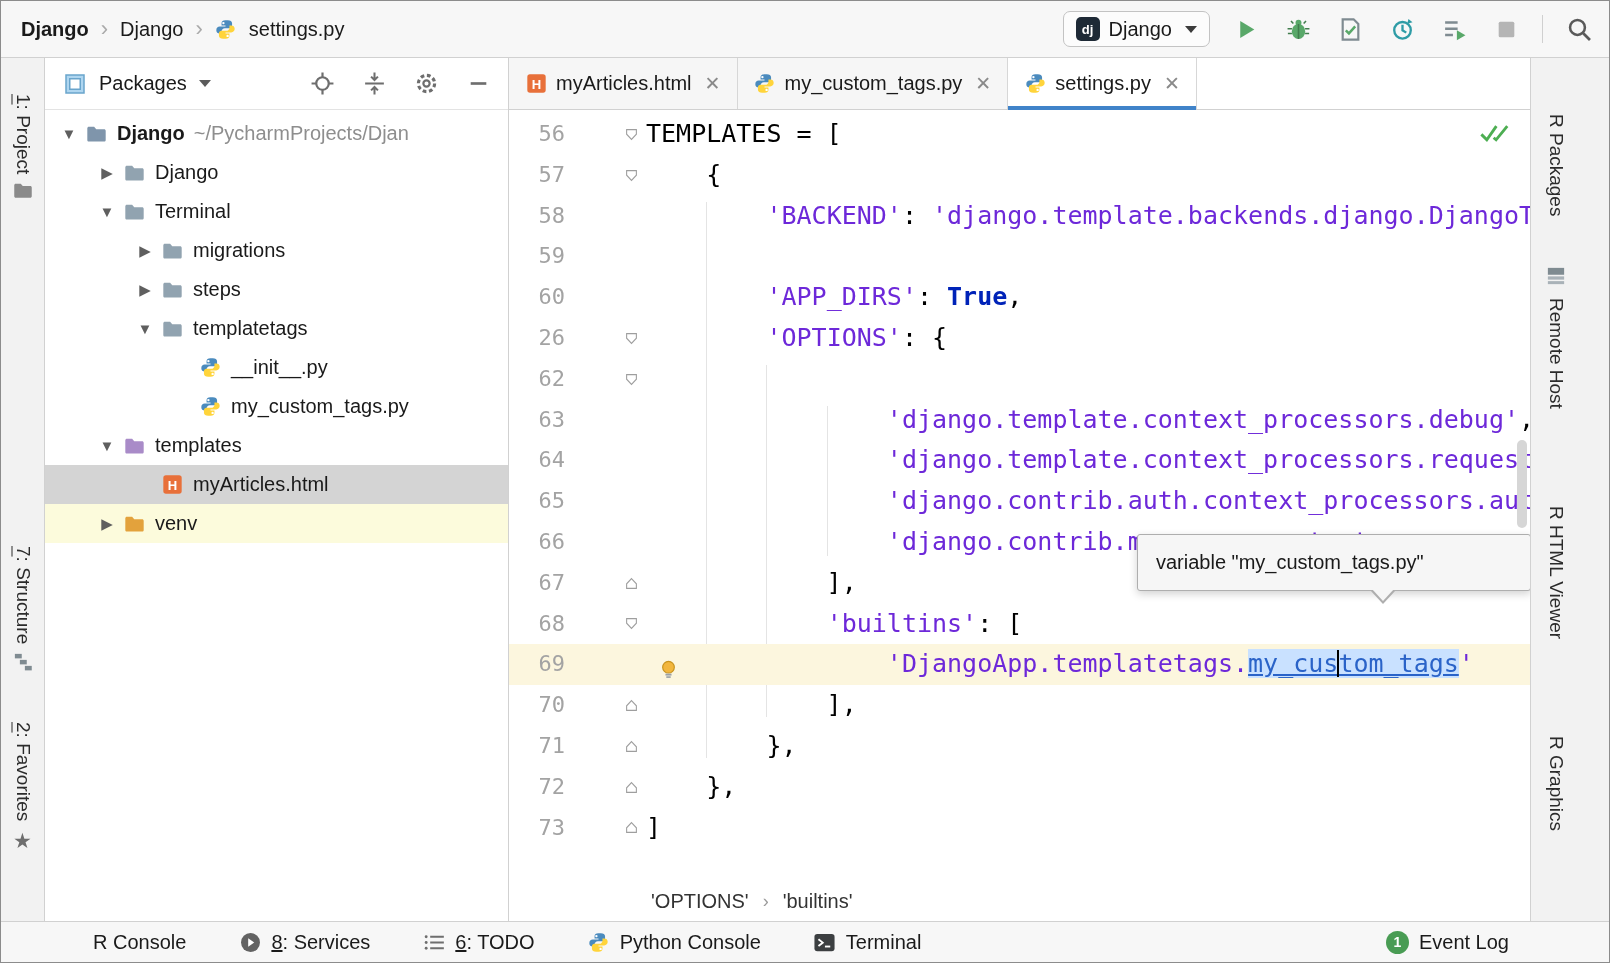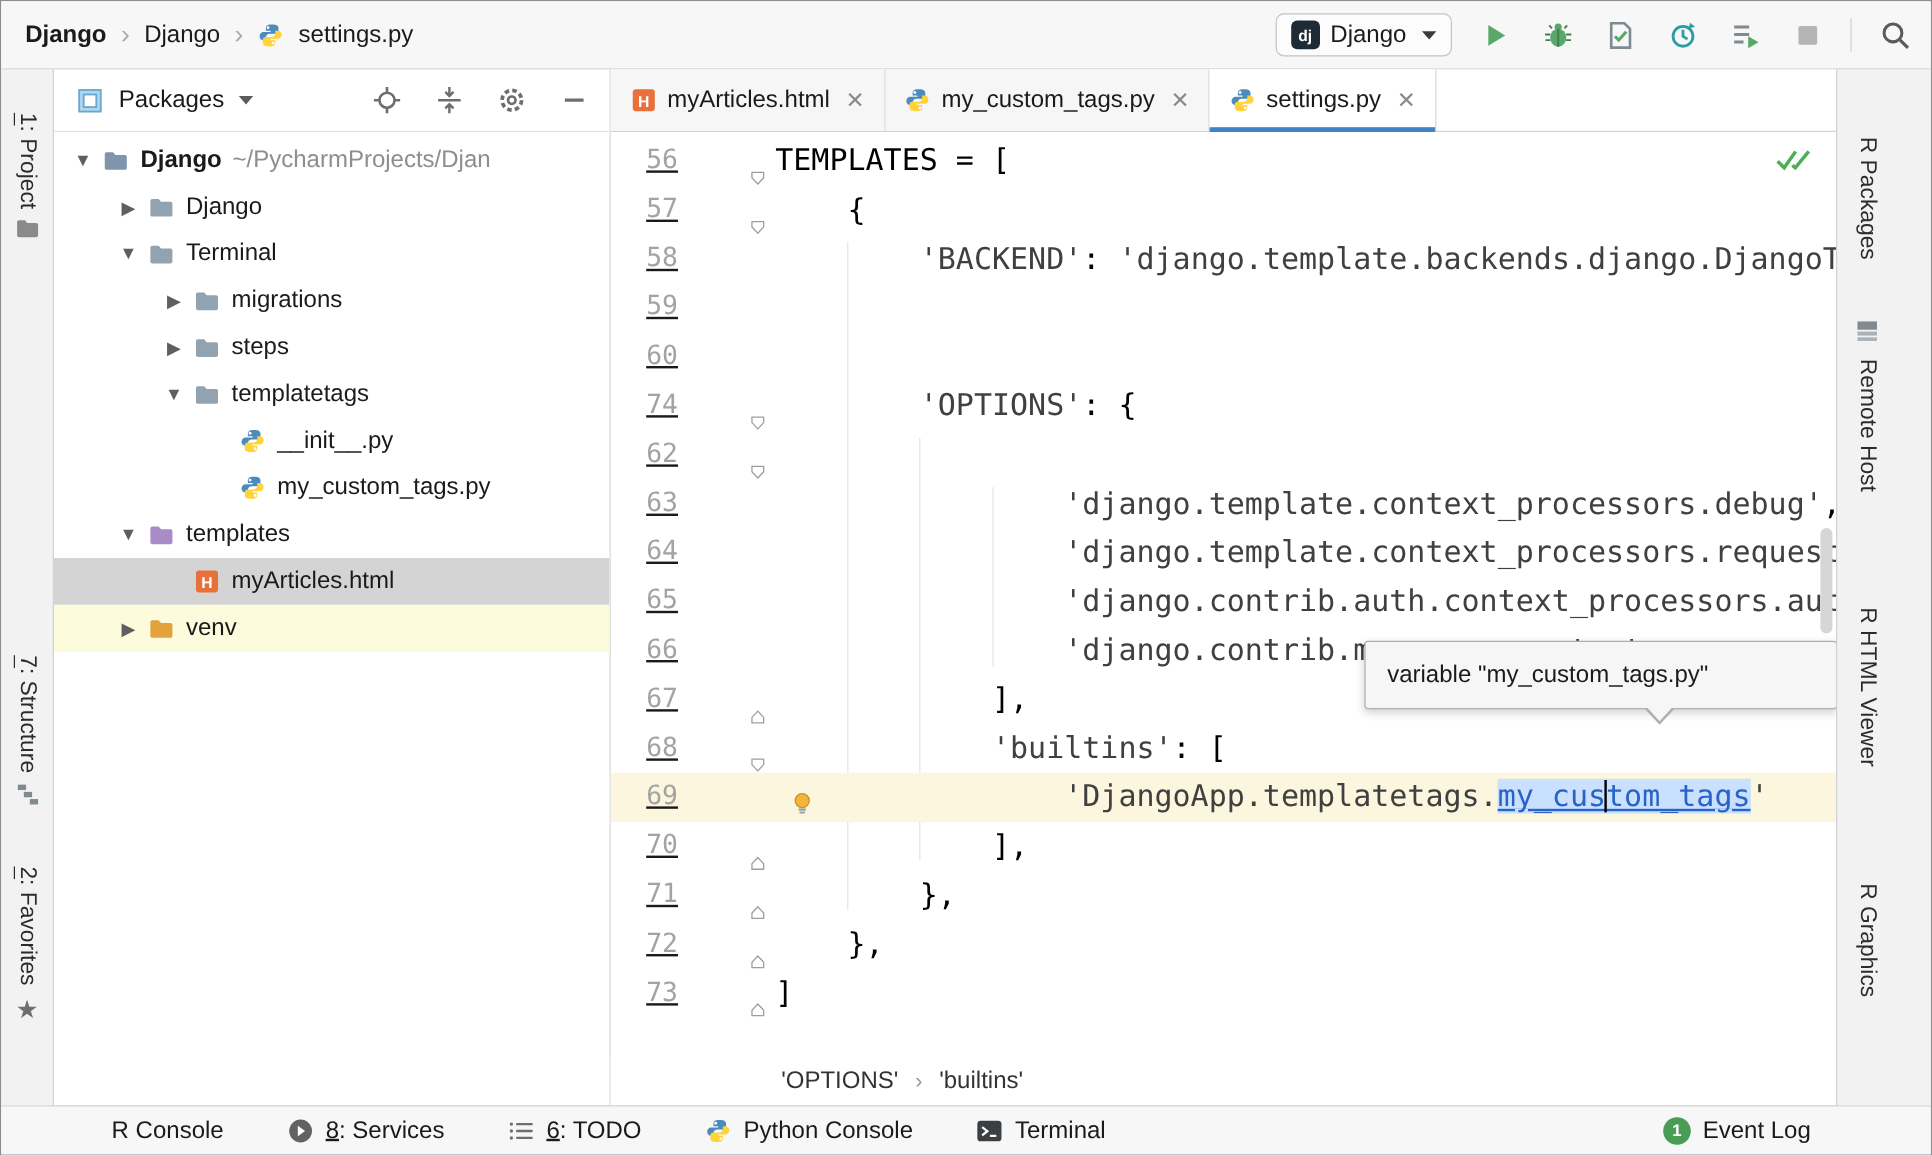--- a/index.html
+++ b/index.html
@@ -64,27 +64,27 @@
          border-right:1px solid #d7d7d7; position:relative; cursor:default; }
   .tab.active { background:#ffffff; }
   .tab.active::after { content:''; position:absolute; left:0; right:0; bottom:-1px; height:4px; background:#4083c9; }
   .tab-close { color:#8a8a8a; font-size:19px; margin-left:4px; }
 
   .code-area { flex:1; min-height:0; position:relative; overflow:hidden; }
   #code-rows { position:relative; padding-top:4px; }
   .code-row { display:flex; height:40.8px; line-height:40.8px; position:relative;
               font-family:"DejaVu Sans Mono", monospace; font-size:25px; }
   .code-row.current { background:#fcf6de; }
-  .gutter { width:137px; flex:none; display:flex; align-items:flex-end;text-decoration:underline; }
+  .gutter { width:137px; flex:none; display:flex; align-items:center; }
   .lnum { flex:0 0 56px; text-align:right; color:#a3a3a3; font-size:22px;
           font-family:"DejaVu Sans Mono", monospace; }
   .gspacer { flex:1; }
   .fold { flex:0 0 30px; display:flex; align-items:center; justify-content:center; }
   .code-text { white-space:pre; flex:1; overflow:hidden; color:#000; }
-  .tok-s { color:#404040; }
+  .tok-s { color:#6d28d9; }
   .tok-k { color:#0023b8; font-weight:bold; }
   .tok-L { color:#2a63c8; background:#c9e1ff; text-decoration:underline; }
   .caret { display:inline-block; width:2px; height:27px; background:#000; vertical-align:middle;
            margin:0 -1px; position:relative; top:-2px; }
   .bulb { position:absolute; left:150px; top:8px; }
 
   .iguide { position:absolute; width:1px; background:#e4e4e4; }
 
   .checks-ok { position:absolute; top:12px; right:20px; }
   .vscroll { position:absolute; right:3px; top:330px; width:10px; height:88px; background:#d6d6d6; border-radius:5px; }
@@ -437,24 +437,25 @@
                 <span class="gspacer"></span>
                 <span class="fold"></span>
               </div>
             </div>
             <div class="code-row">
               <div class="gutter">
                 <span class="lnum">60</span>
                 <span class="gspacer"></span>
                 <span class="fold"></span>
               </div>
-            </div>
-            <div class="code-row">
-              <div class="gutter">
-                <span class="lnum">74</span>
+              <div class="code-text"><span class="tok-p">        </span><span class="tok-s">'APP_DIRS'</span><span class="tok-p">: </span><span class="tok-k">True</span><span class="tok-p">,</span></div>
+            </div>
+            <div class="code-row">
+              <div class="gutter">
+                <span class="lnum">26</span>
                 <span class="gspacer"></span>
                 <span class="fold">
                   <svg width="13" height="13" viewBox="0 0 12 12">
                     <path d="M1.5 1.5h9v4.2L6 10.5 1.5 5.7z" fill="#fff" stroke="#9e9e9e"></path>
                   </svg>
                 </span>
               </div>
               <div class="code-text"><span class="tok-p">        </span><span class="tok-s">'OPTIONS'</span><span class="tok-p">: {</span></div>
             </div>
             <div class="code-row">

